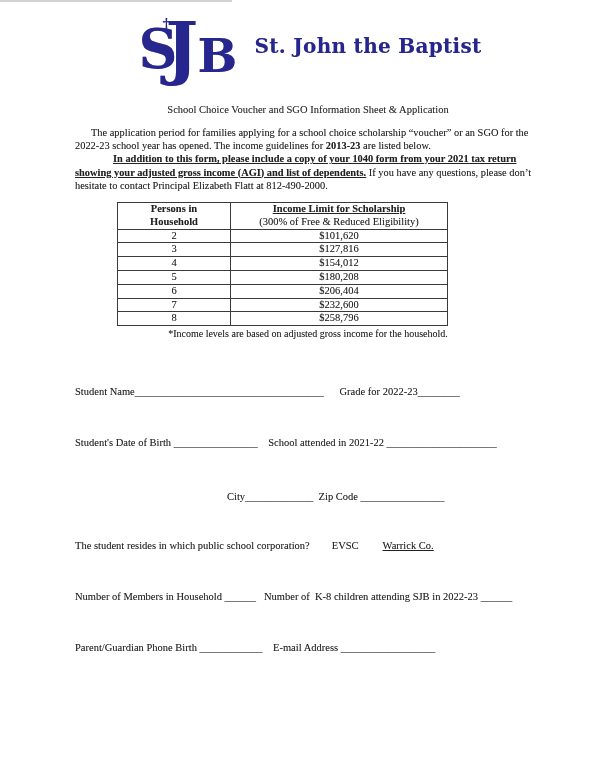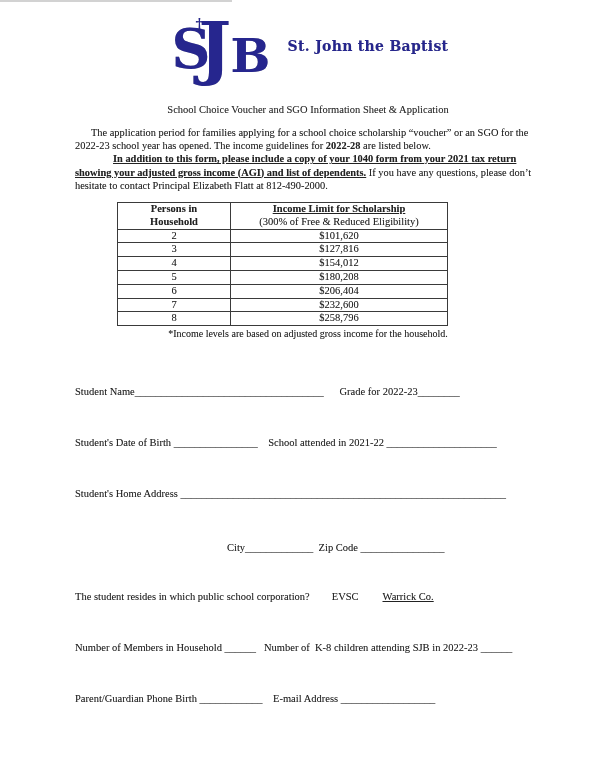--- a/index.html
+++ b/index.html
@@ -12,21 +12,21 @@
 
   
   .header { display:flex; justify-content:center; align-items:flex-start; padding-top:20px; margin-left:4px; }
   .monogram { position:relative; width:100px; height:70px; color:#26268e;
               font-family:"DejaVu Serif", serif; font-weight:bold; }
   .m-s { position:absolute; left:0px;  top:2px;  font-size:54px; line-height:1; }
   .m-j { position:absolute; left:27px; top:-7px; font-size:69px; line-height:1; }
   .m-b { position:absolute; left:59px; top:12px; font-size:47px; line-height:1; }
   .m-cross { position:absolute; left:24px; top:-3px; font-size:15px; line-height:1; }
   .school-name { margin-left:16px; padding-top:17px; color:#26268e; font-weight:bold;
-                 font-size:14px; line-height:19px; letter-spacing:0.3px;
+                 font-size:20px; line-height:19px; letter-spacing:0.3px;
                  font-family:"DejaVu Serif", serif; }
 
   .doc-title { text-align:center; font-size:10.5px; margin-top:14px; color:#2a2a2a; }
 
   .content { width:466px; margin:0 auto; }
 
   .intro { margin-top:11px; font-size:10.4px; line-height:13.2px; }
   .intro p { margin:0; }
   .p-indent  { text-indent:16px; }
   .p-indent2 { text-indent:38px; }
@@ -71,21 +71,21 @@
     <div class="school-name">
       <div>St. John the Baptist</div>
     </div>
   </div>
 
   <div class="doc-title">School Choice Voucher and SGO Information Sheet &amp; Application</div>
 
   <div class="content">
 
     <div class="intro">
-      <p class="p-indent"><span>The application period for families applying for a school choice scholarship “voucher” or an SGO for the 2022-23 school year has opened.  The income guidelines for </span><span class="bold">2022-28</span><span> are listed below.</span></p>
+      <p class="p-indent"><span>The application period for families applying for a school choice scholarship “voucher” or an SGO for the 2022-23 school year has opened.  The income guidelines for </span><span class="bold">2013-23</span><span> are listed below.</span></p>
       <p class="p-indent2"><span class="bold-ul">In addition to this form, please include a copy of your 1040 form from your 2021 tax return showing your adjusted gross income (AGI) and list of dependents.</span><span> If you have any questions, please don’t hesitate to contact Principal Elizabeth Flatt at 812-490-2000.</span></p>
     </div>
 
     <div class="table-wrap">
       <table class="income">
         <thead>
           <tr>
             <th class="col-persons">
               <span class="th-line">Persons in</span>
               <span class="th-line">Household</span>
@@ -127,21 +127,20 @@
             <td>$258,796</td>
           </tr>
           </tbody>
       </table>
     </div>
     <div class="footnote">*Income levels are based on adjusted gross income for the household.</div>
 
     <div class="form">
       <div class="fl" style="margin-top:20px">Student Name____________________________________      Grade for 2022-23________</div>
       <div class="fl">Student's Date of Birth ________________    School attended in 2021-22 _____________________</div>
-      <div class="fl">Student's Home Address ______________________________________________________________</div>
       <div class="fl-city">City_____________  Zip Code ________________</div>
       <div class="fl fl-corp"><span>The student resides in which public school corporation?</span><span class="opt-evsc">EVSC</span><span class="opt-warrick">Warrick Co.</span></div>
       <div class="fl">Number of Members in Household ______   Number of  K-8 children attending SJB in 2022-23 ______</div>
       <div class="fl">Parent/Guardian Phone Birth ____________    E-mail Address __________________</div>
       
       
       
       
       
     </div>

